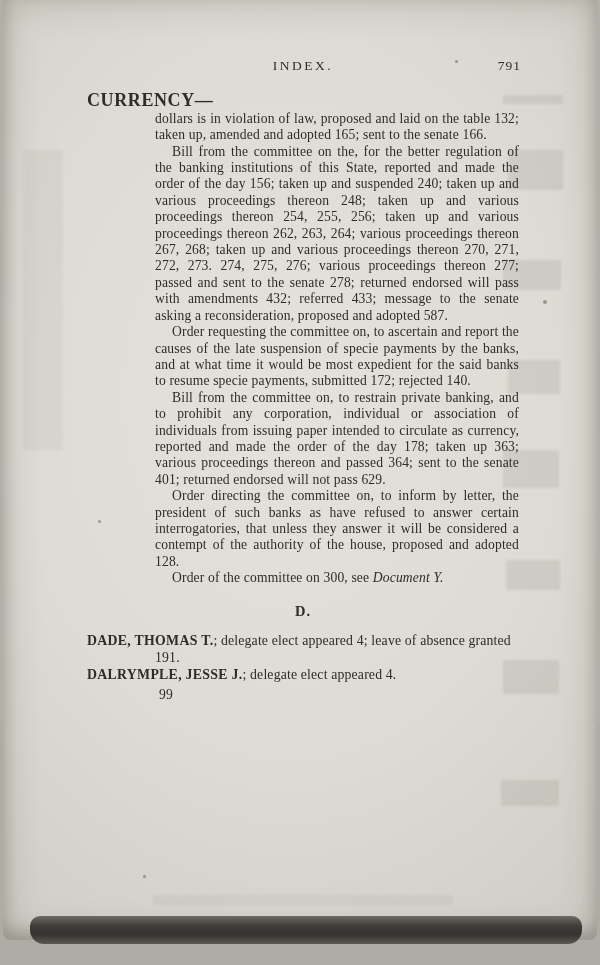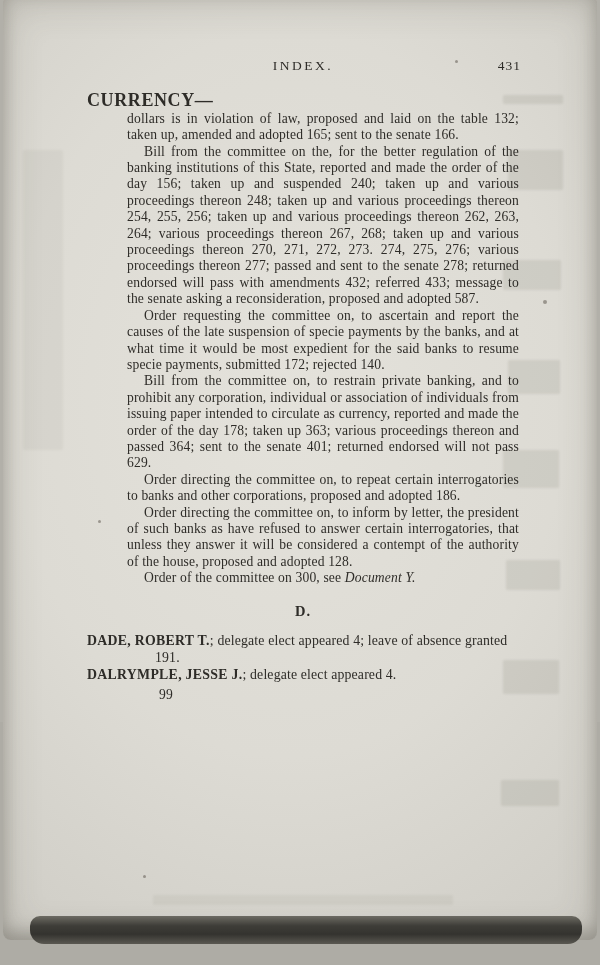--- a/index.html
+++ b/index.html
@@ -21,21 +21,21 @@
     border-radius: 10px 10px 14px 14px;
     filter: blur(0.6px);
   }
   .content {
     position:absolute; left:84px; top:58px; width:432px;
     color:#2e2c28; font-size:13.6px; line-height:16.4px; letter-spacing:0.15px;
   }
   .header-row { position:relative; text-align:center; font-size:13.5px; letter-spacing:2.5px; margin-bottom:18px; }
   .pagenum { position:absolute; right:-2px; top:0; letter-spacing:1px; }
   .heading { font-size:18px; font-weight:600; letter-spacing:0.6px; margin:0 0 2px 0; }
-  .entries { margin-left:40px; text-align:justify; }
+  .entries { margin-left:68px; text-align:justify; }
   .entry { margin:0; text-indent:17px; }
   .entry:first-child { text-indent:0; }
   .section-letter { text-align:center; font-size:14.5px; font-weight:600; margin:16px 0 13px 0; letter-spacing:1px; }
   .d-entries { text-align:left; }
   .d-entry { margin:0; padding-left:68px; text-indent:-68px; font-size:13.8px; line-height:17.2px; }
   .signature { margin:3px 0 0 72px; }
   .it { font-style:italic; }
   .bd { font-weight:bold; letter-spacing:0.3px; }
   .ghost {
     position:absolute; background:rgba(115,110,98,0.14); filter:blur(1.2px);
@@ -61,39 +61,38 @@
     <div class="ghost" style="left:150px; top:895px; width:300px; height:10px; opacity:.6;"></div>
     <div class="speck" style="left:540px; top:300px; width:4px; height:4px;"></div>
     <div class="speck" style="left:95px;  top:520px; width:3px; height:3px;"></div>
     <div class="speck" style="left:452px; top:60px;  width:3px; height:3px;"></div>
     <div class="speck" style="left:140px; top:875px; width:3px; height:3px;"></div>
 
     <div class="content">
 
       <div class="header-row">
         <span>INDEX.</span>
-        <span class="pagenum">431</span>
+        <span class="pagenum">791</span>
       </div>
 
       <p class="heading">CURRENCY—</p>
 
       <div class="entries">
           <p class="entry"><span>dollars is in violation of law, proposed and laid on the table 132; taken up, amended and adopted 165; sent to the senate 166.</span></p>
           <p class="entry"><span>Bill from the committee on the, for the better regulation of the banking institutions of this State, reported and made the order of the day 156; taken up and suspended 240; taken up and various proceedings thereon 248; taken up and various proceedings thereon 254, 255, 256; taken up and various proceedings thereon 262, 263, 264; various proceedings thereon 267, 268; taken up and various proceedings thereon 270, 271, 272, 273. 274, 275, 276; various proceedings thereon 277; passed and sent to the senate 278; returned endorsed will pass with amendments 432; referred 433; message to the senate asking a reconsideration, proposed and adopted 587.</span></p>
           <p class="entry"><span>Order requesting the committee on, to ascertain and report the causes of the late suspension of specie payments by the banks, and at what time it would be most expedient for the said banks to resume specie payments, submitted 172; rejected 140.</span></p>
           <p class="entry"><span>Bill from the committee on, to restrain private banking, and to prohibit any corporation, individual or association of individuals from issuing paper intended to circulate as currency, reported and made the order of the day 178; taken up 363; various proceedings thereon and passed 364; sent to the senate 401; returned endorsed will not pass 629.</span></p>
-          <p class="entry"><span>Order directing the committee on, to repeat certain interrogatories to banks and other corporations, proposed and adopted 186.</span></p>
           <p class="entry"><span>Order directing the committee on, to inform by letter, the president of such banks as have refused to answer certain interrogatories, that unless they answer it will be considered a contempt of the authority of the house, proposed and adopted 128.</span></p>
           <p class="entry"><span>Order of the committee on 300, see </span><span class="it">Document Y.</span></p>
         </div>
 
       <p class="section-letter">D.</p>
 
       <div class="d-entries">
-          <p class="d-entry"><span class="bd">DADE, ROBERT T.</span><span>; delegate elect appeared 4; leave of absence granted 191.</span></p>
+          <p class="d-entry"><span class="bd">DADE, THOMAS T.</span><span>; delegate elect appeared 4; leave of absence granted 191.</span></p>
           <p class="d-entry"><span class="bd">DALRYMPLE, JESSE J.</span><span>; delegate elect appeared 4.</span></p>
         </div>
 
       <p class="signature">99</p>
 
     </div>
   </div>
 
   <div class="bottom-edge"></div>
 </div>

